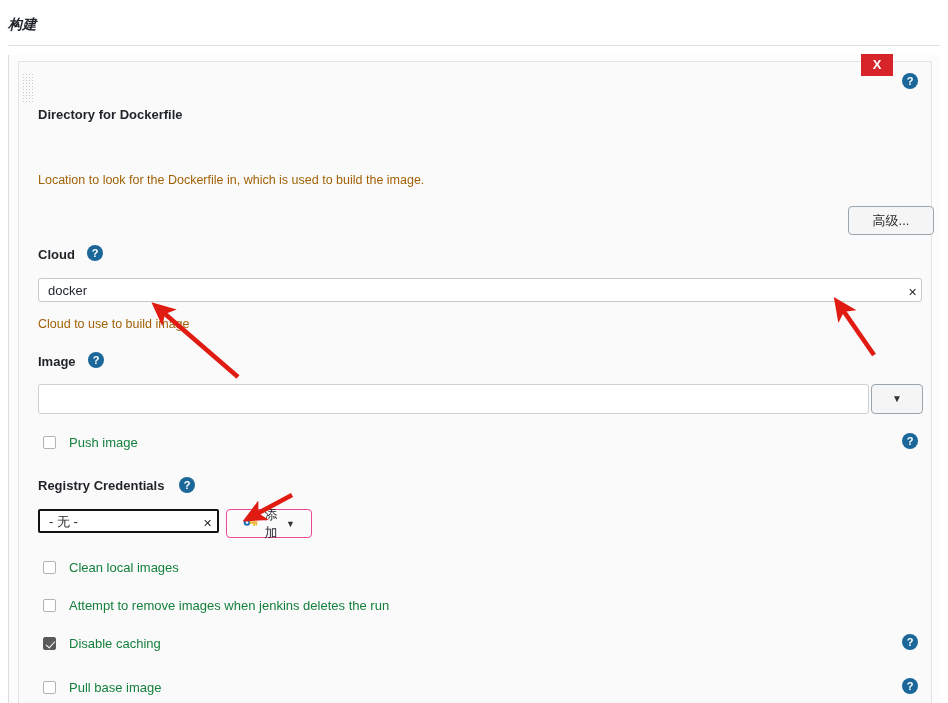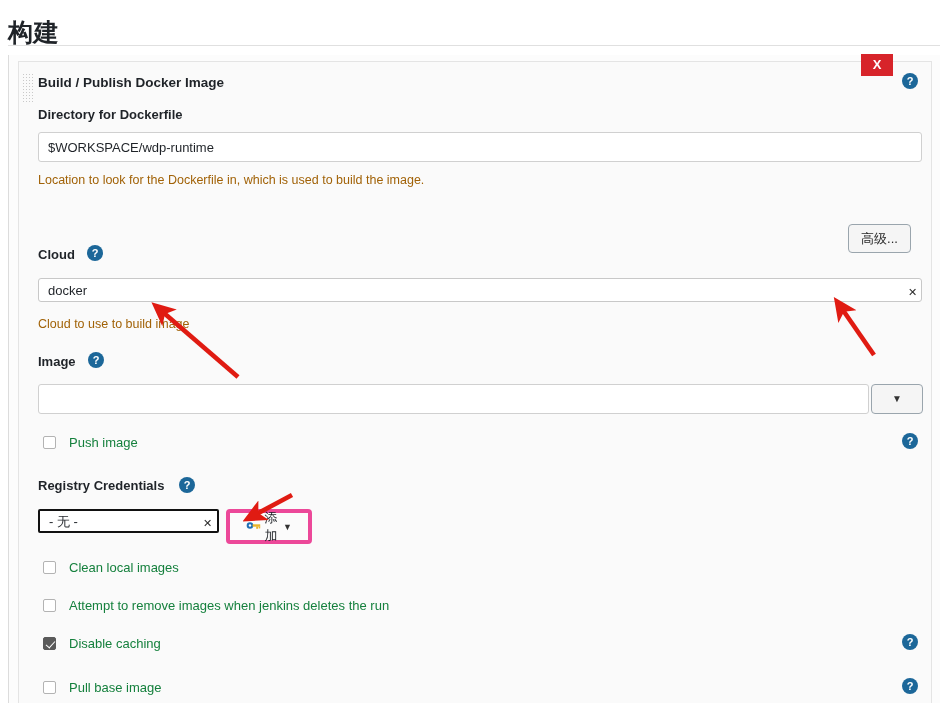--- a/index.html
+++ b/index.html
@@ -16,24 +16,25 @@
     width: 948px;
     height: 703px;
     background: #ffffff;
   }
 
   
   .section-heading {
     position: absolute;
     left: 8px;
     top: 16px;
-    font-size: 25px;
+    font-size: 14px;
     font-weight: bold;
     color: #1f2328;
     letter-spacing: 0.5px;
+    font-style: italic;
   }
   .heading-rule {
     position: absolute;
     left: 8px;
     top: 45px;
     width: 932px;
     height: 1px;
     background: #e0e0e0;
   }
 
@@ -189,23 +190,23 @@
     line-height: 28px;
     text-align: center;
     padding: 0;
   }
 
   .add-btn {
     position: absolute;
     left: 226px;
     top: 509px;
     width: 86px;
-    height: 35px;
+    height: 29px;
     background: #fbfbfb;
-    border: 4px solid #ec4899;
+    border: 1px solid #ec4899;
     border-radius: 4px;
     cursor: pointer;
     display: flex;
     align-items: center;
     justify-content: center;
     gap: 3px;
     padding: 0 16px;
   }
   .add-btn-label {
     font-size: 13px;
@@ -264,31 +265,29 @@
 <div id="root">
 
   <div class="section-heading">构建</div>
   <div class="heading-rule"></div>
 
   <div class="panel-frame"></div>
   <div class="block-card"></div>
 
   <div class="drag-grip"></div>
 
-  <div class="field-label" style="left:38px; top:75px; font-size:13.5px;">Build / Publish Docker Image</div>
 
   <button class="delete-btn">X</button>
 
   <span class="help-icon help-abs" style="left:902px; top:73px;">?</span>
 
   <div class="field-label" style="left:38px; top:107px;">Directory for Dockerfile</div>
-  <input class="text-input" style="left: 38px; top: 132px; width: 884px;" value="$WORKSPACE/wdp-runtime">
   <div class="desc-text" style="left:38px; top:173px;">Location to look for the Dockerfile in, which is used to build the image.</div>
 
-  <button class="btn" style="left:848px; top:224px; width:63px; height:29px;">高级...</button>
+  <button class="btn" style="left:848px; top:206px; width:86px; height:29px;">高级...</button>
 
   <div class="field-label" style="left:38px; top:247px;">Cloud</div>
   <span class="help-icon help-abs" style="left:87px; top:245px;">?</span>
   <select class="select-box" style="left:38px; top:278px; width:884px;">
     <option>docker</option>
   </select>
   <span class="select-caret" style="left:908px; top:286px;">✕</span>
   <div class="desc-text" style="left:38px; top:317px;">Cloud to use to build image</div>
 
   <div class="field-label" style="left:38px; top:354px;">Image</div>

